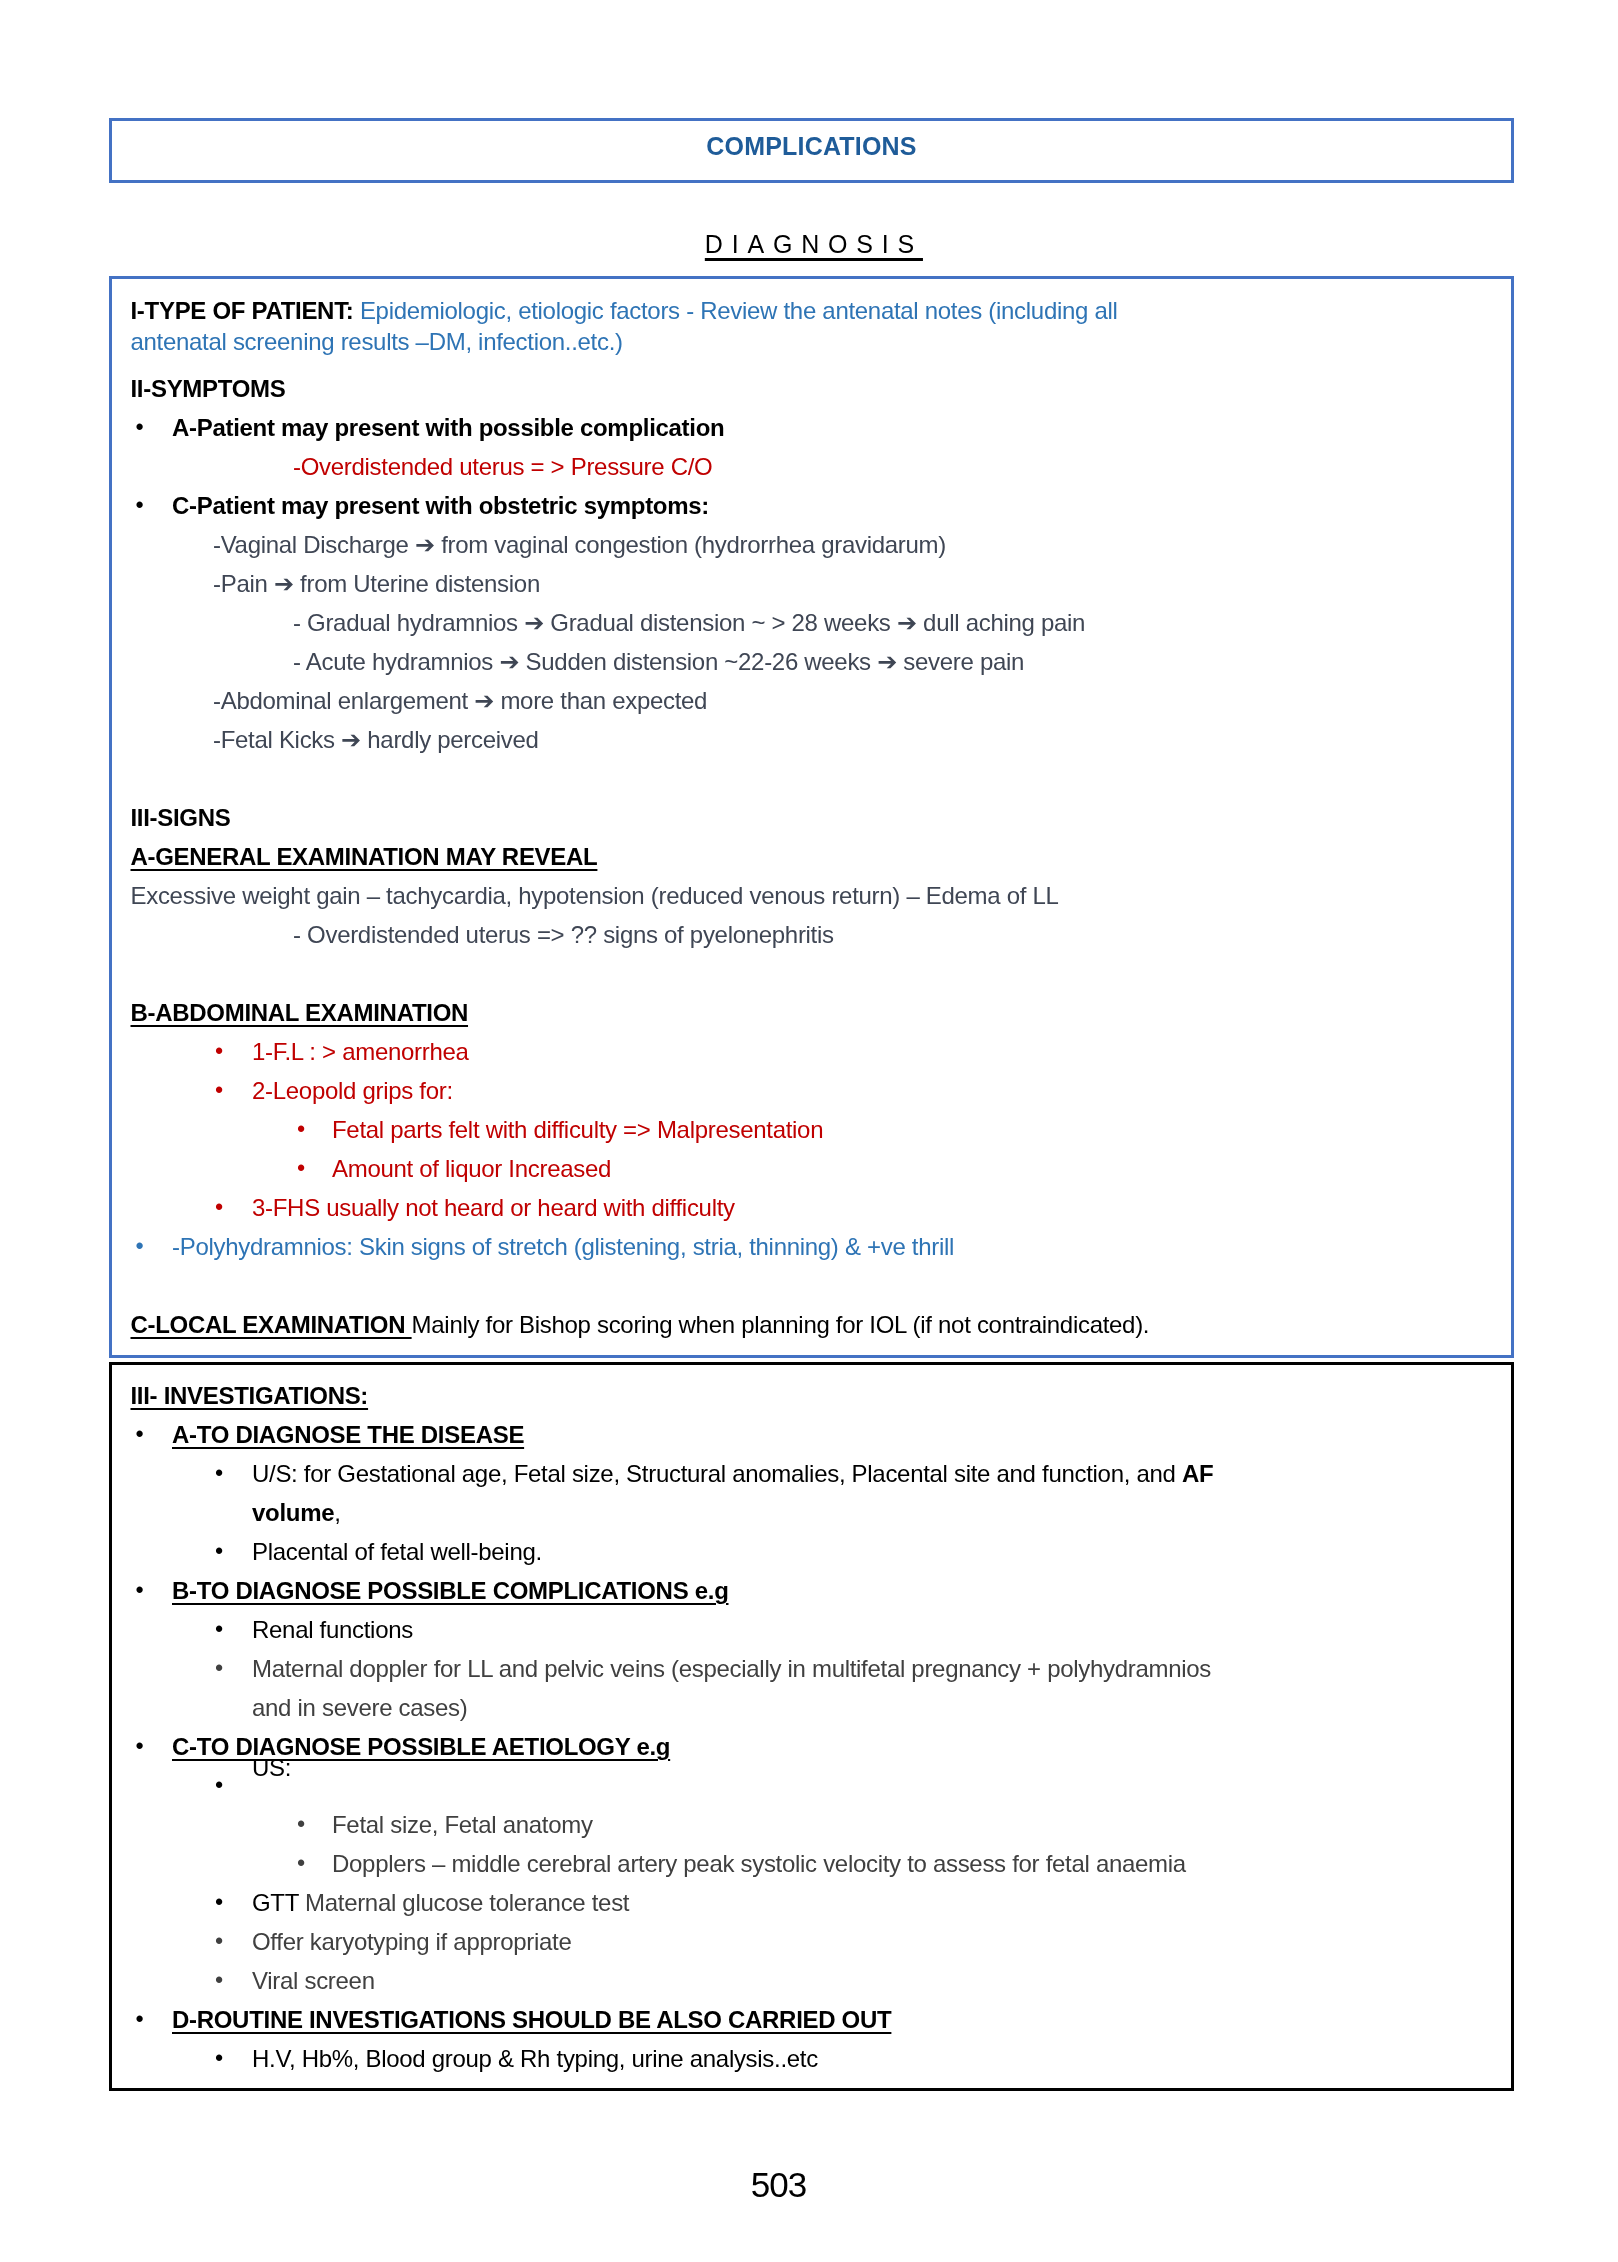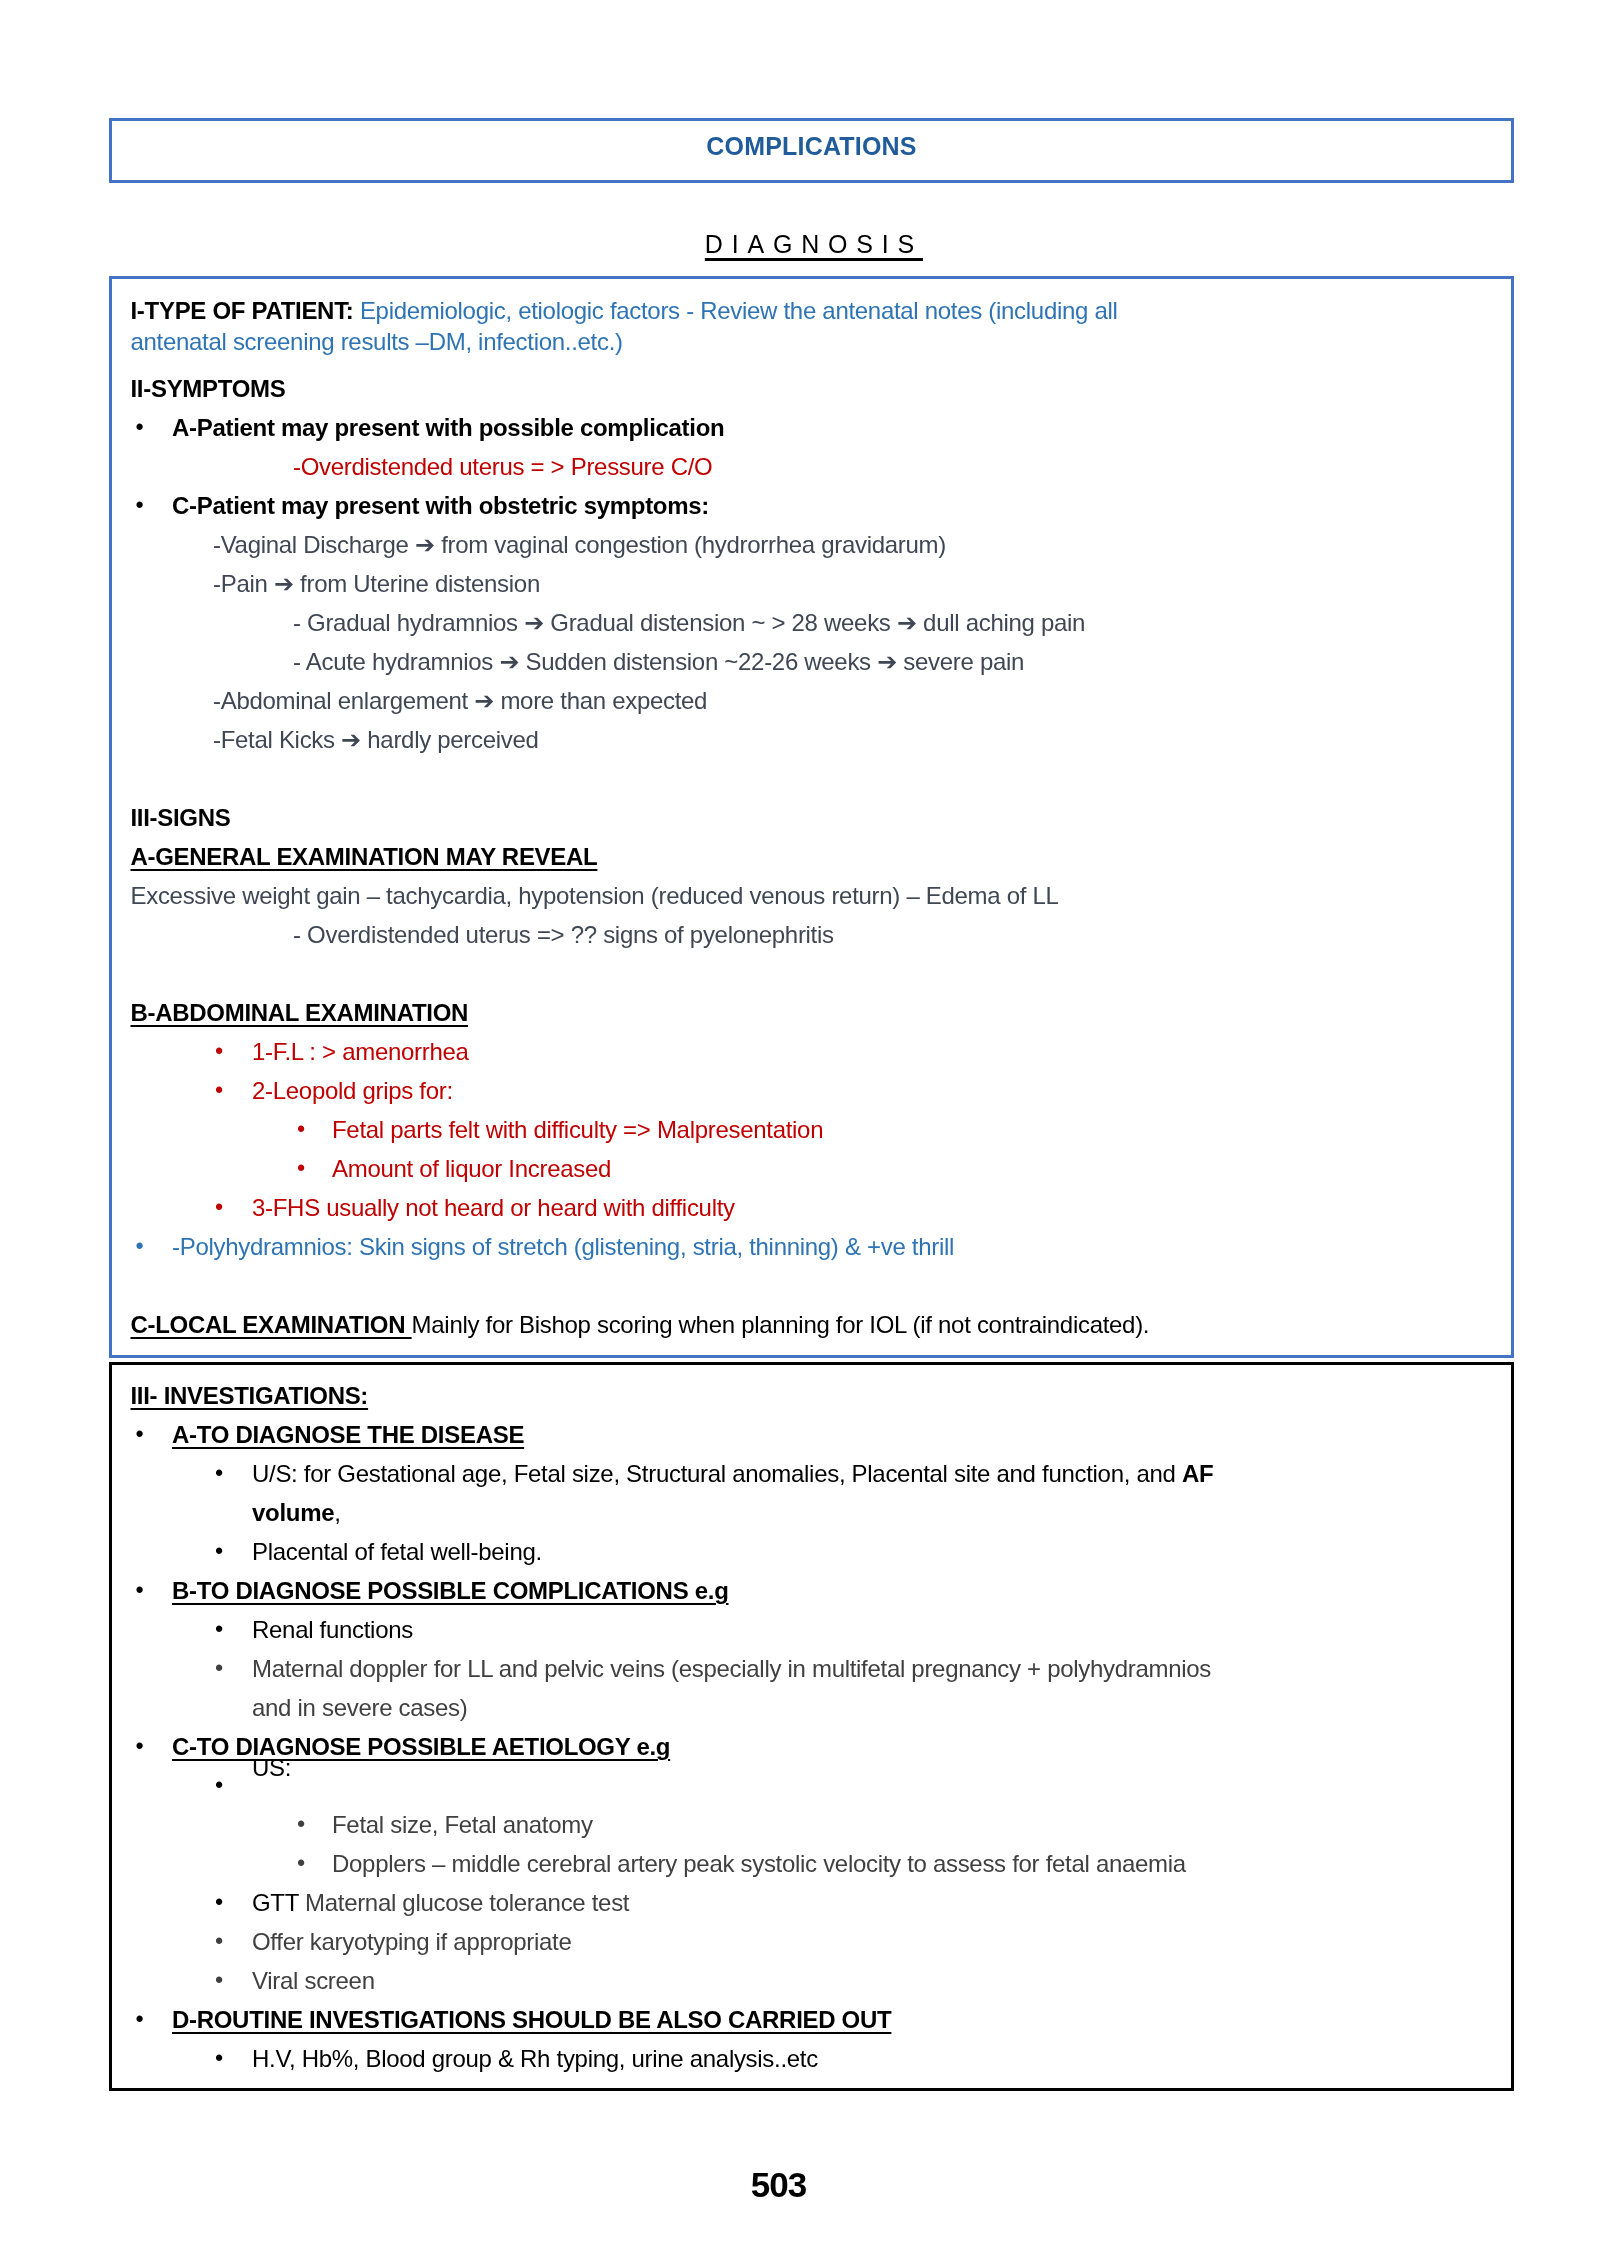--- a/index.html
+++ b/index.html
@@ -18,21 +18,21 @@
   .ln { position: absolute; height: 39px; line-height: 39px; white-space: nowrap;
         font-size: 24px; letter-spacing: -0.3px; }
   .b { font-weight: bold; }
   .u { text-decoration: underline; text-decoration-thickness: 2.4px; text-underline-offset: 3.9px; }
   .blue { color: #2E74B5; }
   .red { color: #C00000; }
   .gray { color: #3F4654; }
   .dgray { color: #404040; }
   .bullet { position: absolute; font-size: 23.4px; line-height: 39px; }
   #page-num { position: absolute; left: 0; width: 1557px; top: 2165px; text-align: center;
-              font-size: 35px; font-weight: bold; letter-spacing: -1px; }
+              font-size: 35px; font-weight: normal; letter-spacing: -1px; }
 </style>
 </head>
 <body>
 
 <div class="box" id="title-box">
   <div id="title-text">COMPLICATIONS</div>
 </div>
 
 <div id="diag-heading">
   <span>DIAGNOSIS</span>

